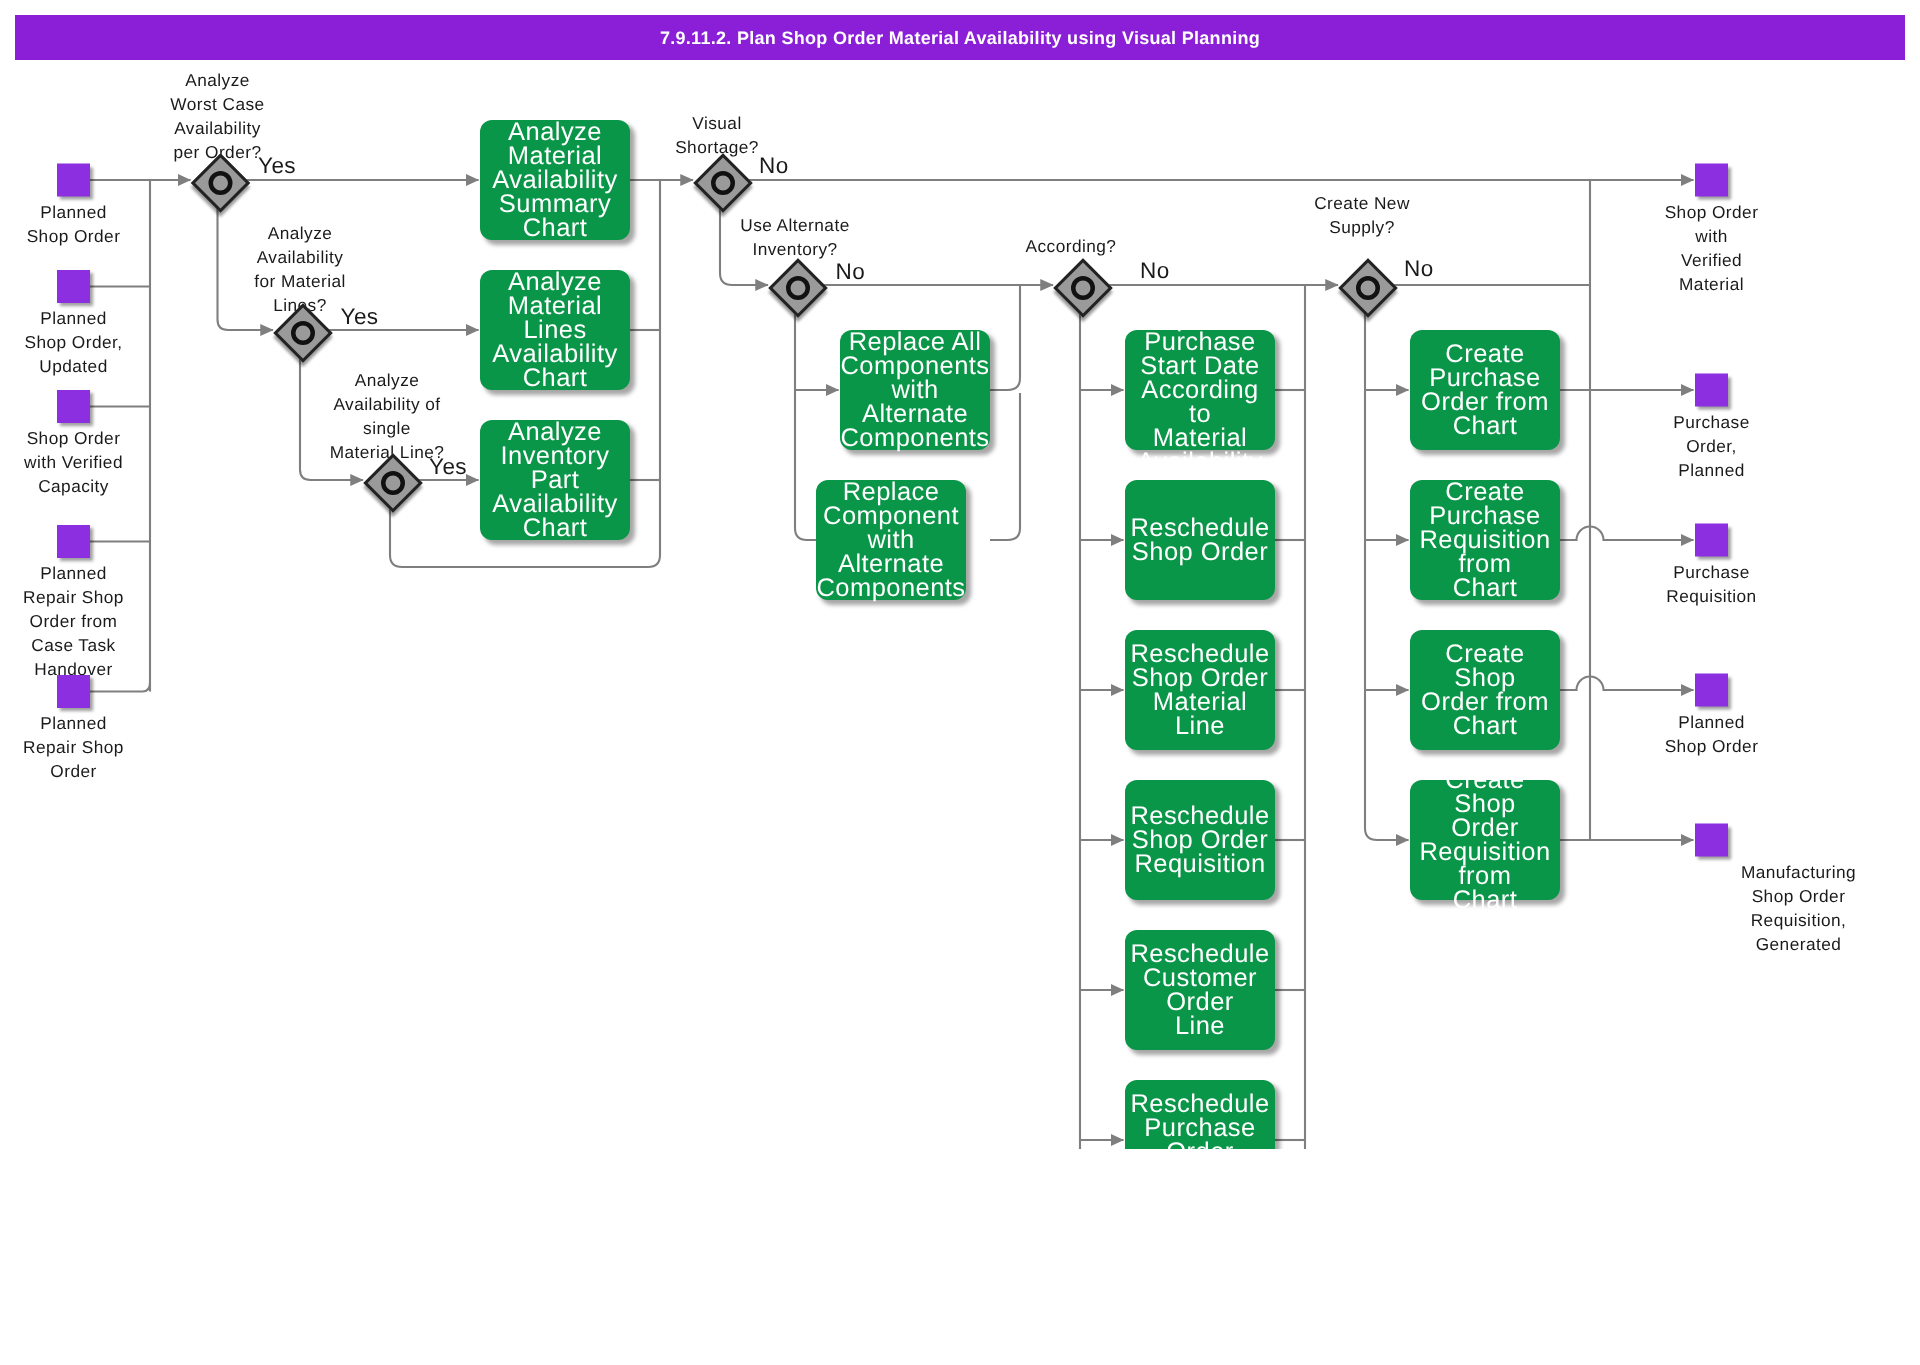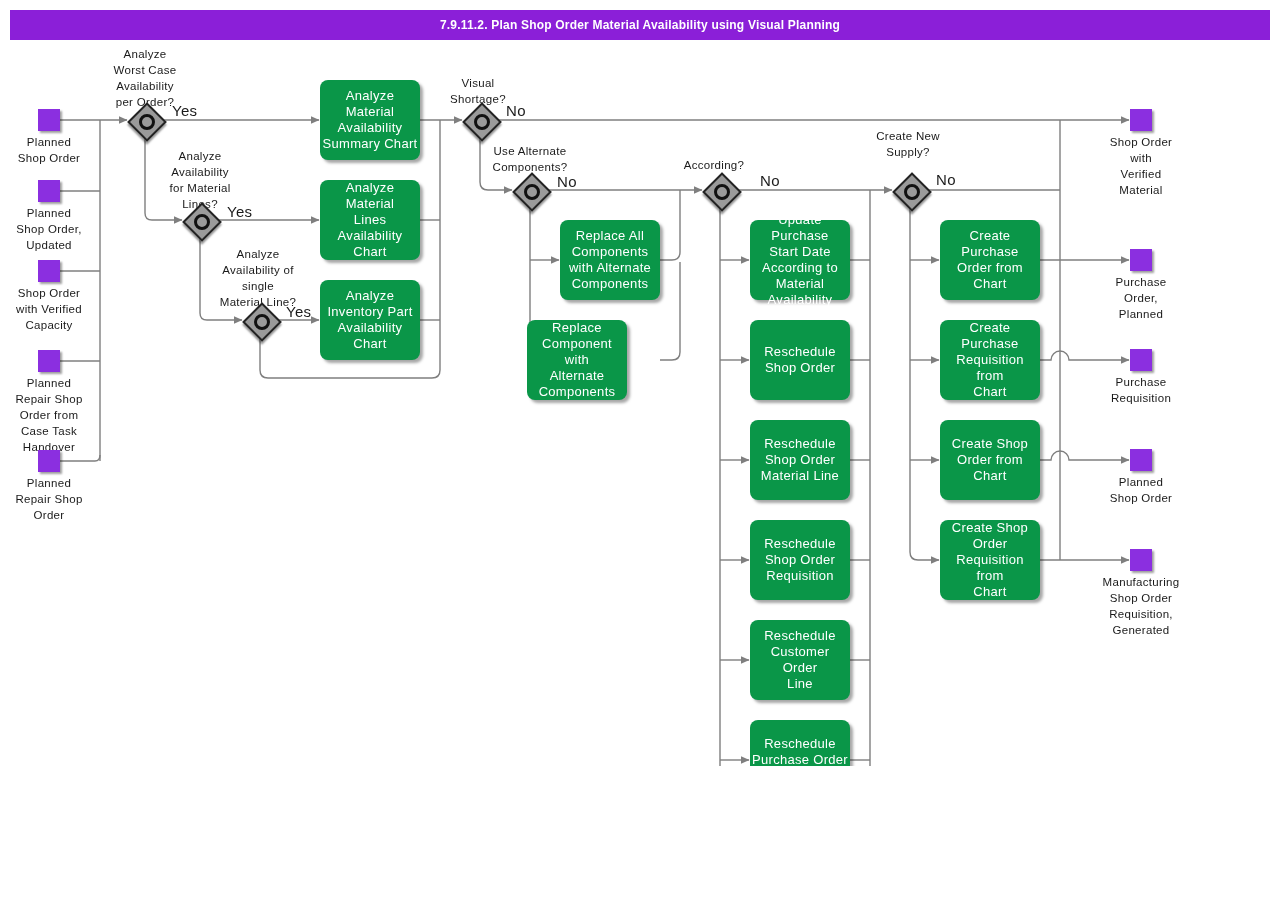--- a/index.html
+++ b/index.html
@@ -26,21 +26,21 @@
   .sq{
     position:absolute;width:22px;height:22px;background:var(--event-square);
     box-shadow:2px 2px 2px rgba(0,0,0,.38);z-index:3;
   }
   .task{
     position:absolute;width:100px;height:80px;background:var(--task-green);
     border-radius:8px;box-shadow:3px 3px 3px rgba(0,0,0,.35);
     display:flex;align-items:center;justify-content:center;text-align:center;z-index:3;
   }
   .task span{
-    color:#ffffff;font-size:13px;line-height:16px;letter-spacing:.3px;
+    color:#ffffff;font-size:17px;line-height:16px;letter-spacing:.3px;
     white-space:pre-line;padding:2px;
   }
   .gw{
     position:absolute;width:24px;height:24px;background:var(--gateway-fill);
     border:2px solid #222222;transform:rotate(45deg);
     box-shadow:2px 2px 2px rgba(0,0,0,.4);z-index:3;
   }
   .gw .ring{
     position:absolute;left:4px;top:4px;right:4px;bottom:4px;
     border:3px solid #111111;border-radius:50%;
@@ -182,21 +182,21 @@
       <div class="ring"></div>
     </div>
   <div class="dlabel" style="left:413px;top:75px;width:130px">Visual
 Shortage?</div>
   <div class="branch" style="left:506px;top:102px">No</div>
 
   <div class="gw" style="left:518px;top:178px">
       <div class="ring"></div>
     </div>
   <div class="dlabel" style="left:465px;top:143px;width:130px">Use Alternate
-Components?</div>
+Inventory?</div>
   <div class="branch" style="left:557px;top:173px">No</div>
 
   <div class="gw" style="left:708px;top:178px">
       <div class="ring"></div>
     </div>
   <div class="dlabel" style="left:649px;top:157px;width:130px">According?</div>
   <div class="branch" style="left:760px;top:172px">No</div>
 
   <div class="gw" style="left:898px;top:178px">
       <div class="ring"></div>
@@ -221,21 +221,21 @@
 Availability
 Chart</span>
     </div>
 
   <div class="task" style="left:560px;top:220px">
       <span>Replace All
 Components
 with Alternate
 Components</span>
     </div>
-  <div class="task" style="left:527px;top:320px">
+  <div class="task" style="left:544px;top:320px">
       <span>Replace
 Component with
 Alternate
 Components</span>
     </div>
 
   <div class="task" style="left:750px;top:220px">
       <span>Update Purchase
 Start Date
 According to
@@ -307,18 +307,18 @@
 
   <div class="sq" style="left:1130px;top:349px"></div>
   <div class="nlabel" style="left:1086px;top:374px;width:110px">Purchase
 Requisition</div>
 
   <div class="sq" style="left:1130px;top:449px"></div>
   <div class="nlabel" style="left:1086px;top:474px;width:110px">Planned
 Shop Order</div>
 
   <div class="sq" style="left:1130px;top:549px"></div>
-  <div class="nlabel" style="left:1086px;top:574px;width:110px">Manufacturing
+  <div class="nlabel" style="left:1144px;top:574px;width:110px">Manufacturing
 Shop Order
 Requisition,
 Generated</div>
 
 </div>
 
 </body></html>

